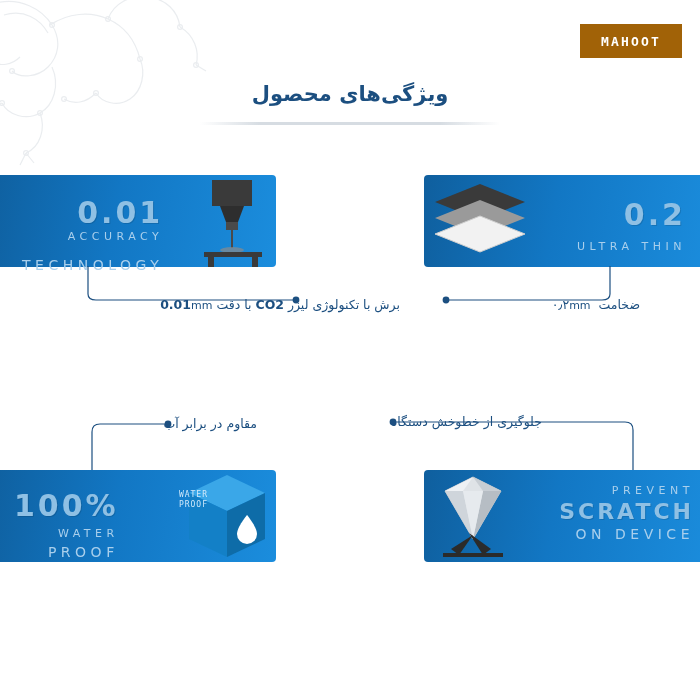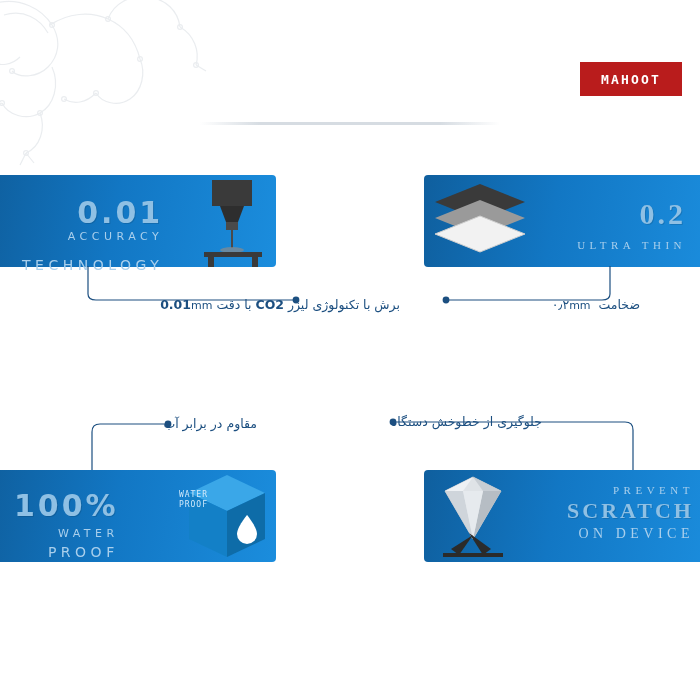--- a/index.html
+++ b/index.html
@@ -11,22 +11,22 @@
     position:relative;
   }
   #page{position:relative;width:700px;height:700px;overflow:hidden;background:#fff;}
 
   
   .lineart{position:absolute;left:-10px;top:-5px;width:230px;height:185px;opacity:.55;pointer-events:none;}
 
   
   .brand{
     position:absolute;right:18px;top:24px;
-    width:102px;height:34px;background:#b91c1c;
-    display:flex;align-items:center;justify-content:center;margin-top:38px;
+    width:102px;height:34px;background:#a16207;
+    display:flex;align-items:center;justify-content:center;
   }
   .brand span{
     color:#ffffff;font-size:13px;letter-spacing:2.2px;
     font-family:"DejaVu Sans Mono", monospace;font-weight:bold;
   }
 
   
   .title{
     position:absolute;top:82px;left:0;right:0;text-align:center;
     color:#1c4f80;font-size:21px;font-weight:bold;
@@ -57,21 +57,21 @@
   
   #banner-ultrathin{top:175px;}
   #banner-ultrathin .txt{position:absolute;right:28px;top:22px;text-align:right;}
   
   #banner-water{top:470px;}
   #banner-water .txt{position:absolute;left:28px;top:18px;}
   
   #banner-scratch{top:470px;}
   #banner-scratch .txt{position:absolute;right:20px;top:14px;text-align:right;}
 
-  .b-right-align{text-align:right;direction:ltr;font-family:Liberation Serif, serif;}
+  .b-right-align{text-align:right;direction:ltr;}
 
   
   .icon-holder{position:absolute;}
   #icon-laser{left:190px;top:178px;}
   #icon-layers{left:425px;top:180px;}
   #icon-waterproof{left:175px;top:473px;}
   #icon-diamond{left:425px;top:473px;}
 
   
   .connector{position:absolute;pointer-events:none;}
@@ -121,20 +121,21 @@
     <circle cx="2" cy="66" r="2.4"></circle>
     <path d="M36 158 L30 170 M36 158 L44 168"></path>
     <path d="M12 108 L2 112"></path>
     <path d="M206 70 L216 76"></path>
   </svg>
 
   <div class="brand">
     <span>MAHOOT</span>
   </div>
 
+  <div class="title">ویژگی‌های محصول</div>
   <div class="title-rule"></div>
 
   <div class="banner left" id="banner-accuracy">
     <div class="txt">
       <div class="b-big">0.01</div>
       <div class="b-sub">ACCURACY</div>
       <div class="b-sub2" style="margin-top:14px">TECHNOLOGY</div>
     </div>
   </div>
 

